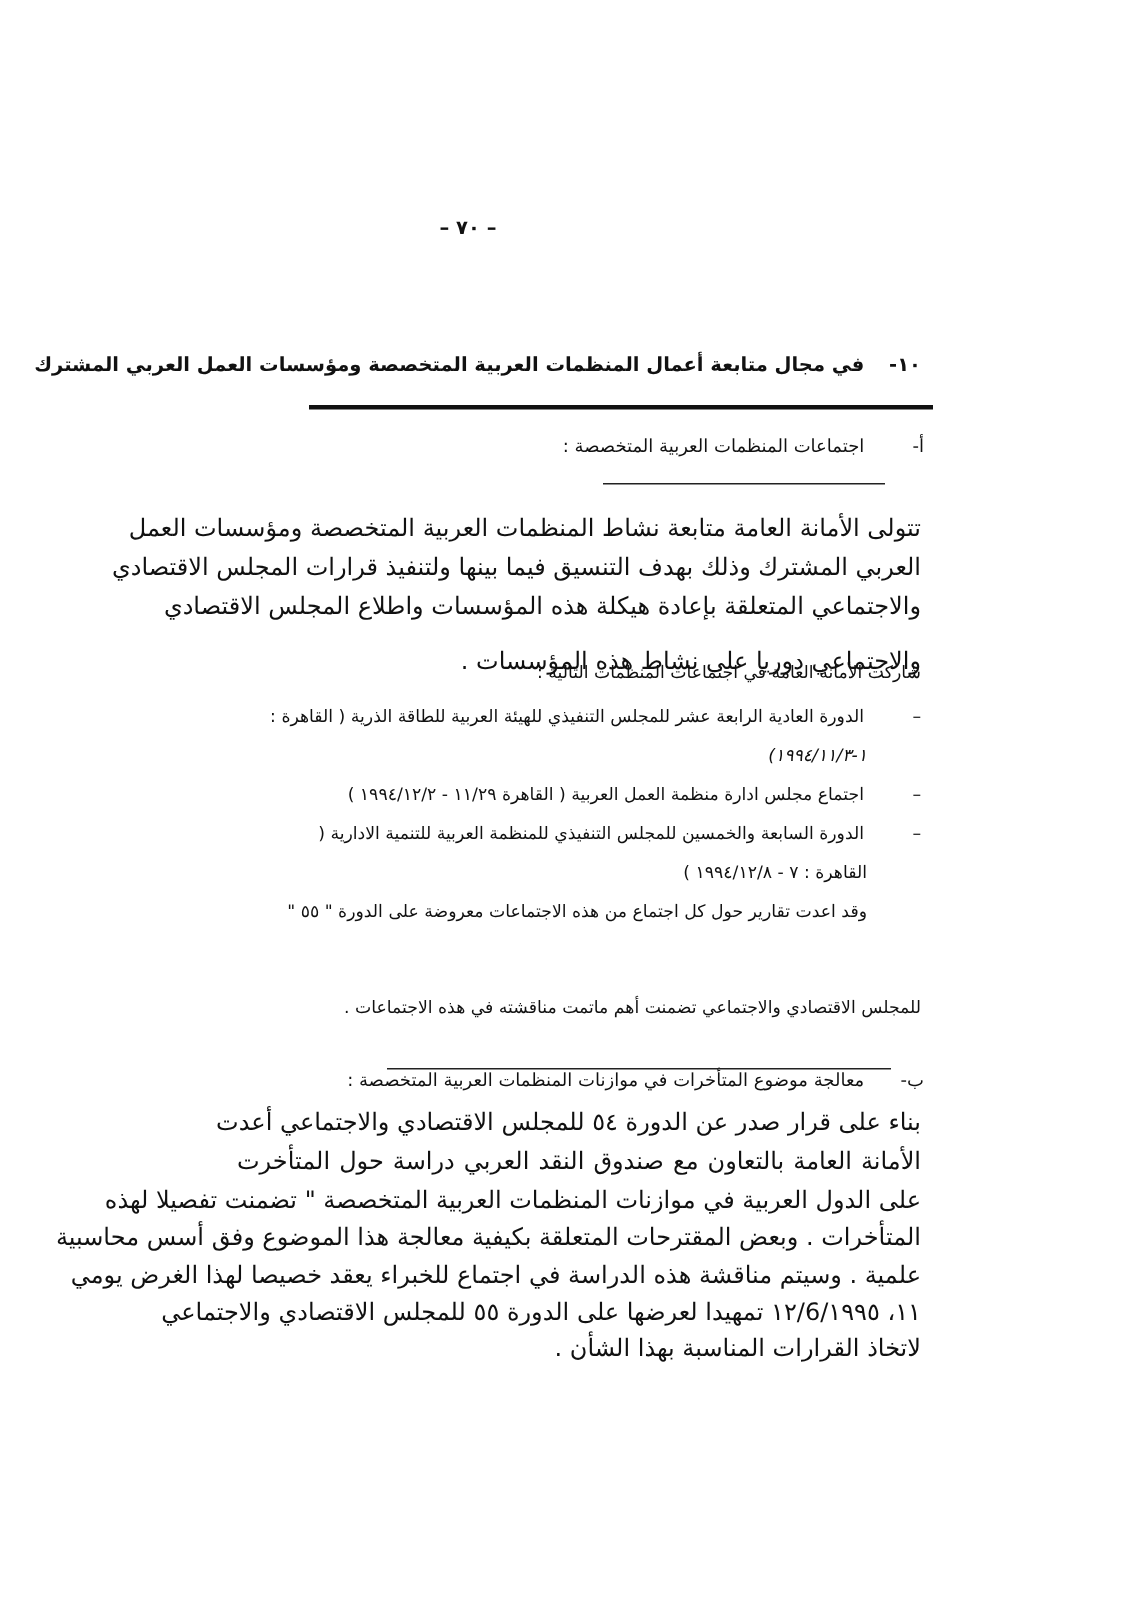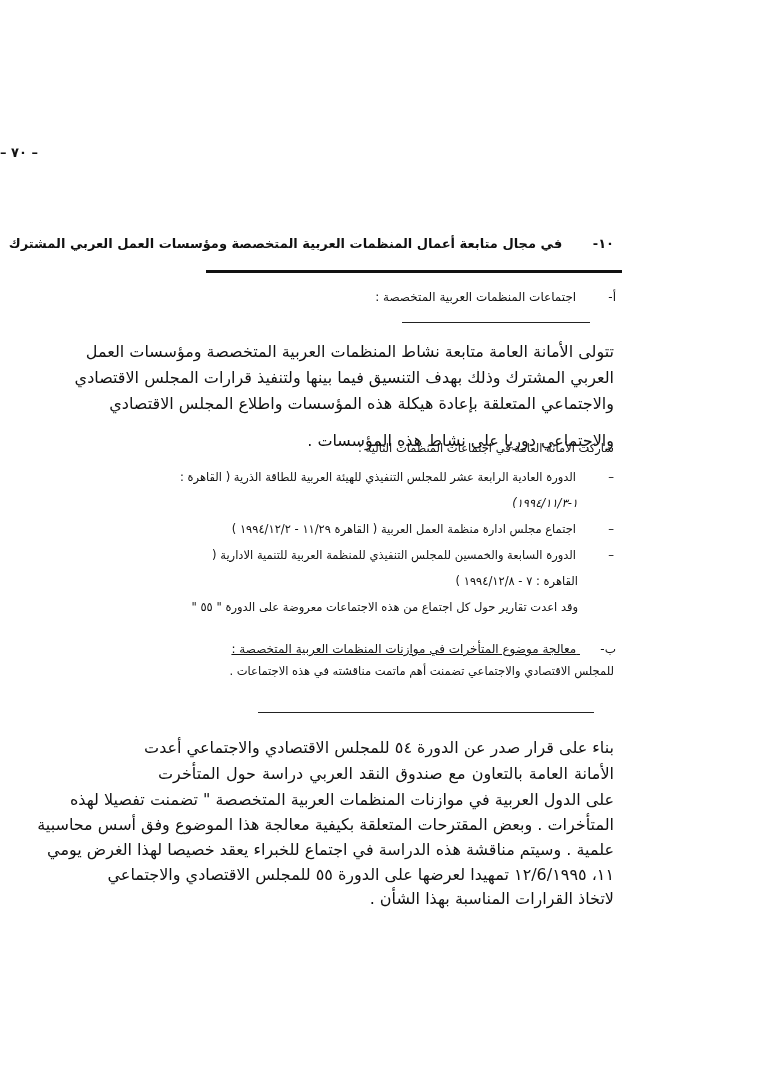--- a/index.html
+++ b/index.html
@@ -1,22 +1,22 @@
 <!DOCTYPE html>
 <html><head>
   <meta charset="utf-8">
   <style>
     html, body { margin: 0; padding: 0; background: #ffffff; }
     body { width: 764px; height: 1082px; position: relative; overflow: hidden;
            font-family: "DejaVu Sans", sans-serif; color: #111; }
     .abs { position: absolute; }
-    .page-number { top: 145px; left: 0; width: 624px; text-align: left; font-size: 13px; font-weight: bold; letter-spacing: 2px; }
+    .page-number { top: 145px; left: 0; width: 624px; text-align: center; font-size: 13px; font-weight: bold; letter-spacing: 2px; }
     .rtl { direction: rtl; unicode-bidi: embed; }
     .section-heading { top: 236px; right: 150px; font-size: 13px; font-weight: bold; white-space: nowrap; }
-    .section-heading .num { margin-left: 26px; }
+    .section-heading .num { margin-left: 12px; }
     .heading-rule { top: 270px; left: 206px; width: 416px; height: 3px; background: #111; }
     .sub-heading { right: 148px; font-size: 12px; white-space: nowrap; }
     .sub-heading .marker { display: inline-block; width: 36px; }
     .sub-rule { height: 1px; background: #222; }
     .para-line { right: 150px; left: 158px; font-size: 16px; white-space: nowrap; text-align: justify; text-align-last: justify; }
     .para-line.short { text-align-last: right; }
     .bullet { right: 150px; font-size: 11.5px; white-space: nowrap; }
     .bullet .dash { display: inline-block; width: 38px; }
     .indent-line { right: 186px; font-size: 11.5px; white-space: nowrap; }
   </style>
@@ -56,21 +56,21 @@
   </div>
 
   <div class="abs bullet rtl" style="top:548px;">
     <span class="dash">–</span><span>الدورة السابعة والخمسين للمجلس التنفيذي للمنظمة العربية للتنمية الادارية (</span>
   </div>
   <div class="abs indent-line rtl" style="top:574px;">القاهرة : ٧ - ١٩٩٤/١٢/٨ )</div>
 
   <div class="abs indent-line rtl" style="top:600px;">وقد اعدت تقارير حول كل اجتماع من هذه الاجتماعات معروضة على الدورة " ٥٥ "</div>
   <div class="abs bullet rtl" style="top:625px;margin-top:39px;">للمجلس الاقتصادي والاجتماعي تضمنت أهم ماتمت مناقشته في هذه الاجتماعات .</div>
 
-  <div class="abs sub-heading rtl" style="top:642px;text-decoration:underline;">
+  <div class="abs sub-heading rtl" style="top:713px;">
     <span class="marker">ب-</span>
     <span>معالجة موضوع المتأخرات في موازنات المنظمات العربية المتخصصة :</span>
   </div>
   <div class="abs sub-rule" style="top:712px; left:258px; width:336px;"></div>
 
   <div class="abs para-line rtl" style="top:738px;">بناء على قرار صدر عن الدورة   ٥٤   للمجلس الاقتصادي والاجتماعي أعدت</div>
   <div class="abs para-line rtl" style="top:764px;">الأمانة العامة بالتعاون مع صندوق النقد العربي دراسة حول   المتأخرت</div>
   <div class="abs para-line rtl" style="top:790px;">على الدول العربية في موازنات المنظمات العربية المتخصصة " تضمنت تفصيلا لهذه</div>
   <div class="abs para-line rtl" style="top:815px;">المتأخرات . وبعض المقترحات المتعلقة بكيفية معالجة هذا الموضوع وفق أسس محاسبية</div>
   <div class="abs para-line rtl" style="top:840px;">علمية . وسيتم مناقشة هذه الدراسة في اجتماع للخبراء يعقد خصيصا لهذا الغرض يومي</div>

